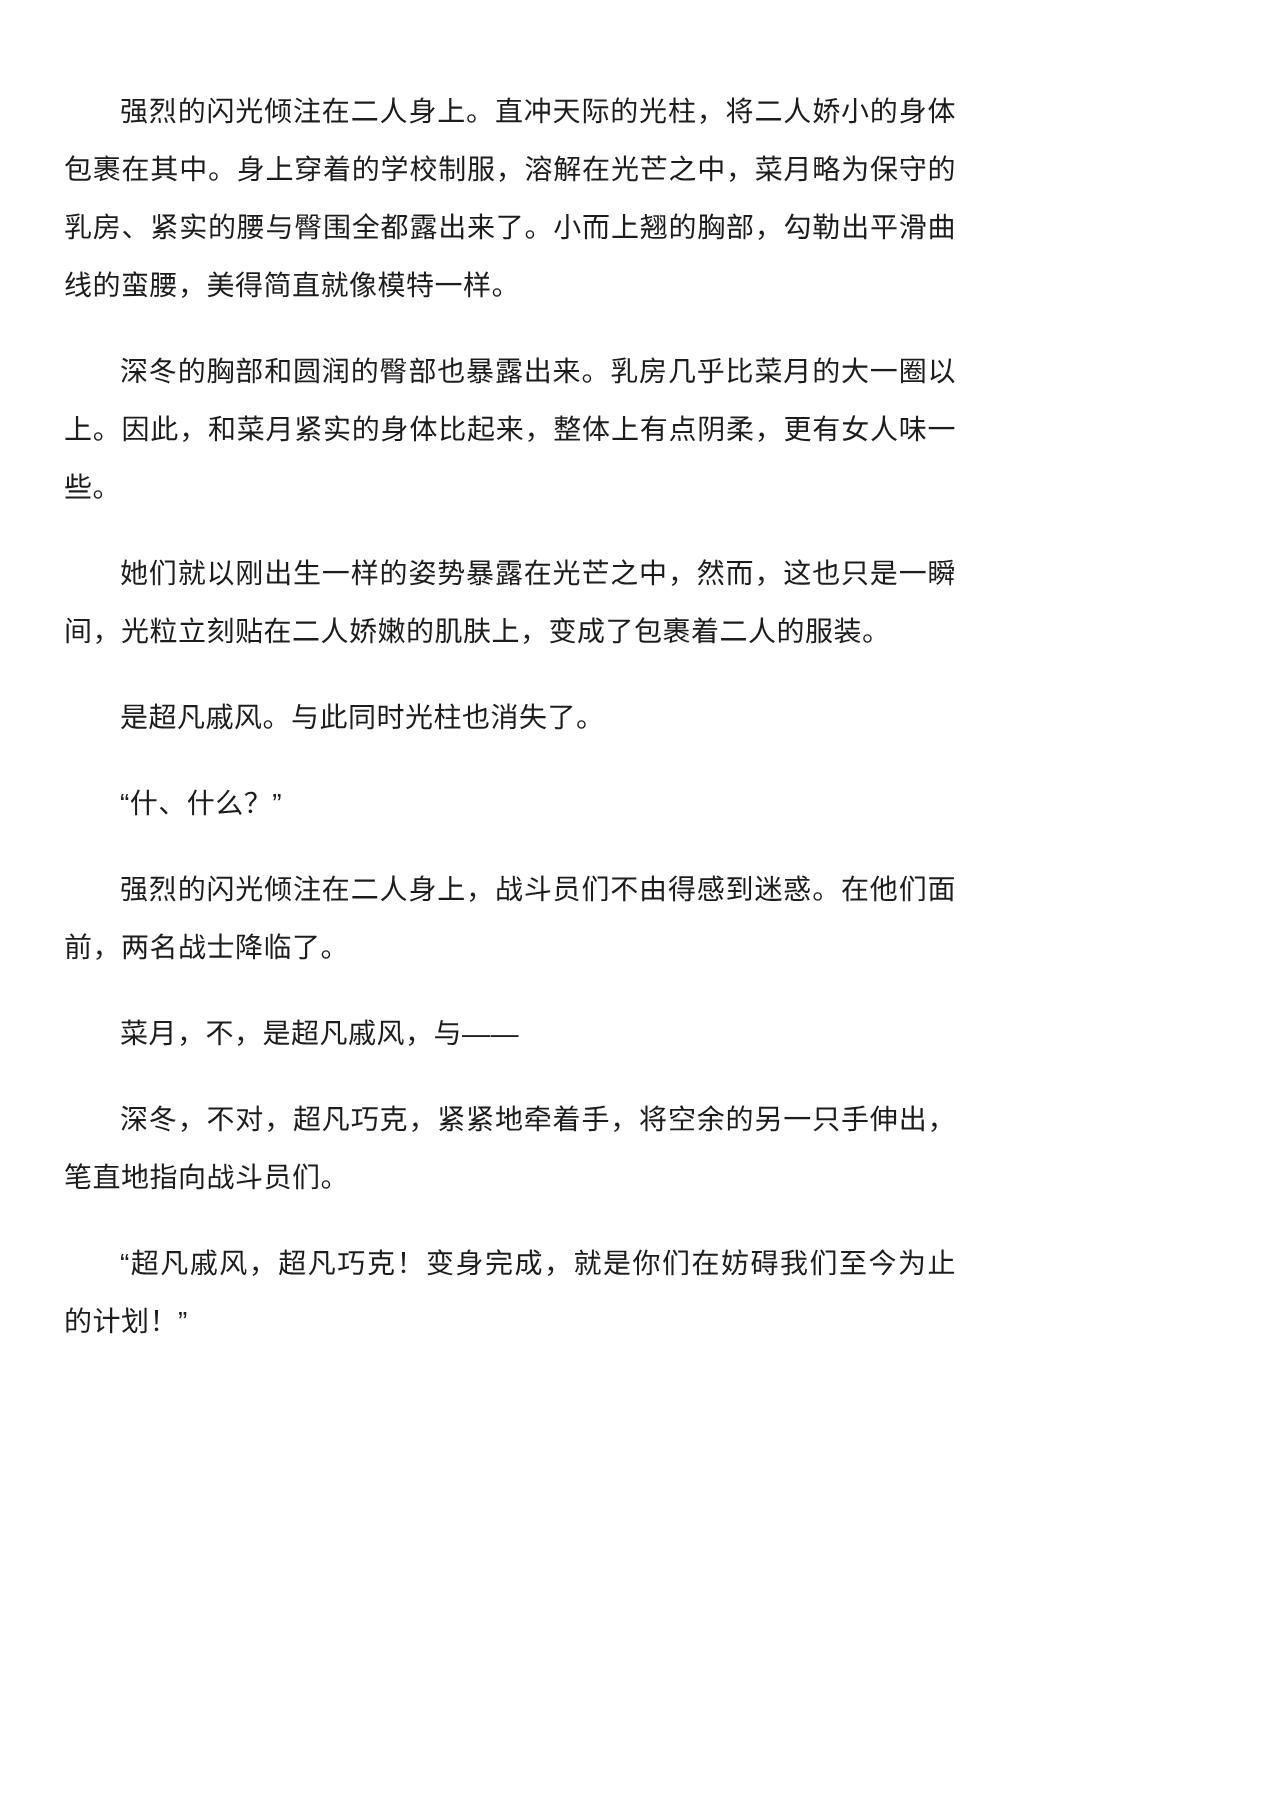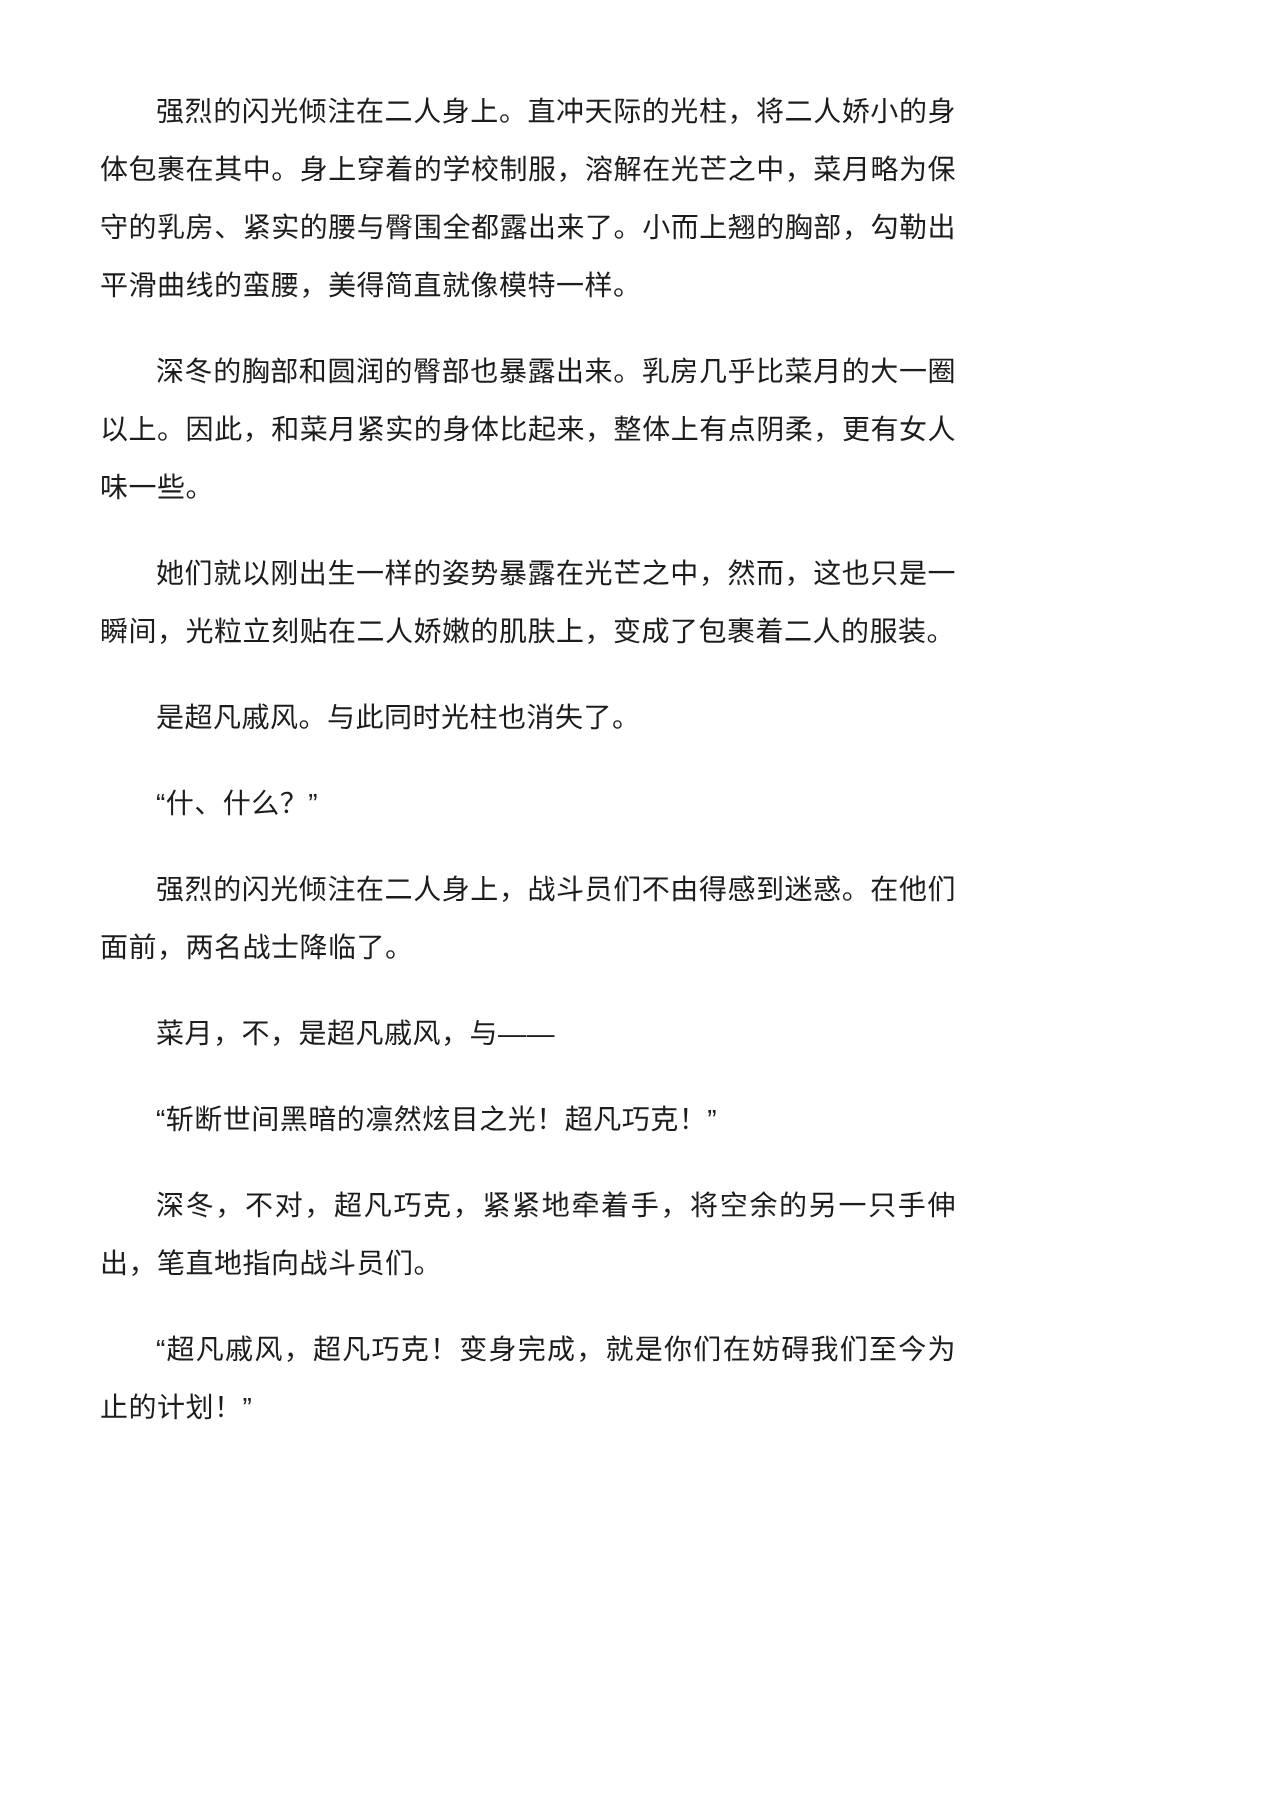--- a/index.html
+++ b/index.html
@@ -10,21 +10,21 @@
   body {
     width: 1280px;
     min-height: 1810px;
     background: #ffffff;
     font-family: "Liberation Sans", sans-serif;
   }
   .page {
     box-sizing: border-box;
     width: 1016px;
     min-height: 1810px;
-    padding: 83px 60px 100px 100px;
+    padding: 83px 60px 100px 64px;
     background: #ffffff;
   }
   .page p {
     margin: 0 0 28px 0;
     font-size: 28px;
     line-height: 58px;
     color: #1c1c1c;
     text-align: justify;
     text-indent: 2em;
     letter-spacing: 0.5px;
@@ -36,16 +36,15 @@
 <body>
 
 <main class="page">
   <p>强烈的闪光倾注在二人身上。直冲天际的光柱，将二人娇小的身体包裹在其中。身上穿着的学校制服，溶解在光芒之中，菜月略为保守的乳房、紧实的腰与臀围全都露出来了。小而上翘的胸部，勾勒出平滑曲线的蛮腰，美得简直就像模特一样。</p>
   <p>深冬的胸部和圆润的臀部也暴露出来。乳房几乎比菜月的大一圈以上。因此，和菜月紧实的身体比起来，整体上有点阴柔，更有女人味一些。</p>
   <p>她们就以刚出生一样的姿势暴露在光芒之中，然而，这也只是一瞬间，光粒立刻贴在二人娇嫩的肌肤上，变成了包裹着二人的服装。</p>
   <p>是超凡戚风。与此同时光柱也消失了。</p>
   <p>“什、什么？”</p>
   <p>强烈的闪光倾注在二人身上，战斗员们不由得感到迷惑。在他们面前，两名战士降临了。</p>
   <p>菜月，不，是超凡戚风，与——</p>
-  <p>“斩断世间黑暗的凛然炫目之光！超凡巧克！”</p>
   <p>深冬，不对，超凡巧克，紧紧地牵着手，将空余的另一只手伸出，笔直地指向战斗员们。</p>
   <p>“超凡戚风，超凡巧克！变身完成，就是你们在妨碍我们至今为止的计划！”</p>
 </main>
 
 </body></html>

